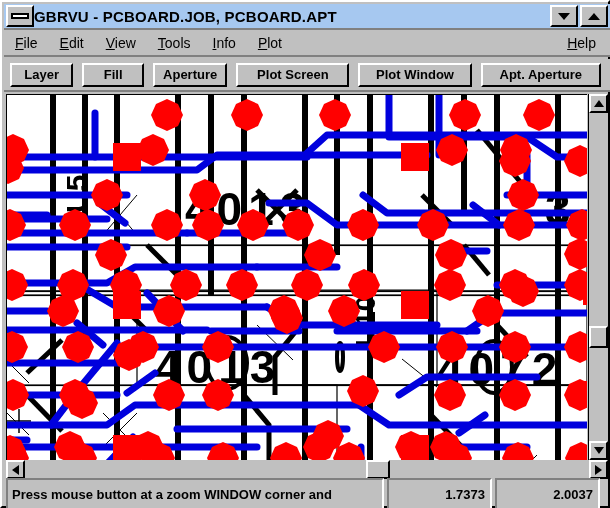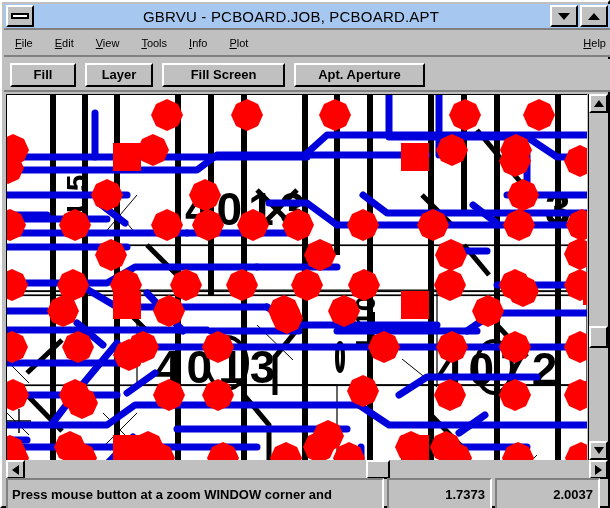--- a/index.html
+++ b/index.html
@@ -15,32 +15,32 @@
   .titlebar{position:absolute;left:2px;top:2px;width:606px;height:26px;
             background:#a6c8f0;display:flex;align-items:center;
             border-bottom:2px solid #808080;box-sizing:border-box;}
   .sysbtn{width:28px;height:22px;margin-left:2px;background:#c0c0c0;
           border-left:2px solid #fff;border-top:2px solid #fff;
           border-right:2px solid #000;border-bottom:2px solid #000;
           box-sizing:border-box;display:flex;align-items:center;justify-content:center;
           flex:0 0 auto;cursor:pointer;}
   .sysbtn .bar{width:16px;height:4px;background:#000;border:1px solid #000;
                background:#fff;box-shadow:inset 0 0 0 1px #000;}
-  .title-text{flex:1;text-align:center;font-weight:normal;font-size:15px;
+  .title-text{flex:1;text-align:left;font-weight:bold;font-size:15px;
               color:#000;letter-spacing:.2px;white-space:nowrap;overflow:hidden;}
   .rightbtns{display:flex;flex:0 0 auto;margin-right:2px;}
   .tri{width:0;height:0;border-left:6px solid transparent;border-right:6px solid transparent;}
   .tri-down{border-top:7px solid #000;}
   .tri-up{border-bottom:7px solid #000;}
 
   
   .menubar{position:absolute;left:2px;top:28px;width:606px;height:27px;
            background:#c0c0c0;display:flex;align-items:center;
            border-bottom:2px solid #808080;box-sizing:border-box;}
-  .menu-item{padding:2px 11px 2px 11px;font-size:11px;cursor:pointer;white-space:nowrap;}
+  .menu-item{padding:2px 11px 2px 11px;font-size:14px;cursor:pointer;white-space:nowrap;}
   .menu-item u{text-decoration:underline;}
   .menu-spacer{flex:1;}
 
   
   .toolbar{position:absolute;left:2px;top:57px;width:606px;height:33px;
            background:#c0c0c0;display:flex;align-items:center;
            box-sizing:border-box;padding-left:6px;
            border-bottom:2px solid #808080;}
   .tbtn{height:24px;background:#c0c0c0;margin-right:9px;
         border-left:2px solid #fff;border-top:2px solid #fff;
@@ -106,27 +106,29 @@
   </div>
 
   <div class="menubar">
     <div class="menu-item"><u>F</u>ile</div>
     <div class="menu-item"><u>E</u>dit</div>
     <div class="menu-item"><u>V</u>iew</div>
     <div class="menu-item"><u>T</u>ools</div>
     <div class="menu-item"><u>I</u>nfo</div>
     <div class="menu-item"><u>P</u>lot</div>
     <div class="menu-spacer"></div>
-    <div class="menu-item" style="padding-right:4px;"><u>H</u>elp</div>
+    <div class="menu-item" style="padding-right:14px;"><u>H</u>elp</div>
   </div>
 
   <div class="toolbar">
+    <div class="tbtn" style="width:68px">Layer</div>
     <div class="tbtn" style="width:66px">Fill</div>
-    <div class="tbtn" style="width:68px">Layer</div>
-    <div class="tbtn" style="width:123px">Fill Screen</div>
+    <div class="tbtn" style="width:80px">Aperture</div>
+    <div class="tbtn" style="width:123px">Plot Screen</div>
+    <div class="tbtn" style="width:123px">Plot Window</div>
     <div class="tbtn" style="width:131px">Apt. Aperture</div>
   </div>
 
   <div class="client">
 
     <div class="canvas-wrap">
       <svg width="580" height="366" viewBox="0 0 580 366" xmlns="http://www.w3.org/2000/svg">
         <rect x="0" y="0" width="580" height="366" fill="#ffffff"></rect>
 
         <g stroke="#000000" fill="none" stroke-width="6">

